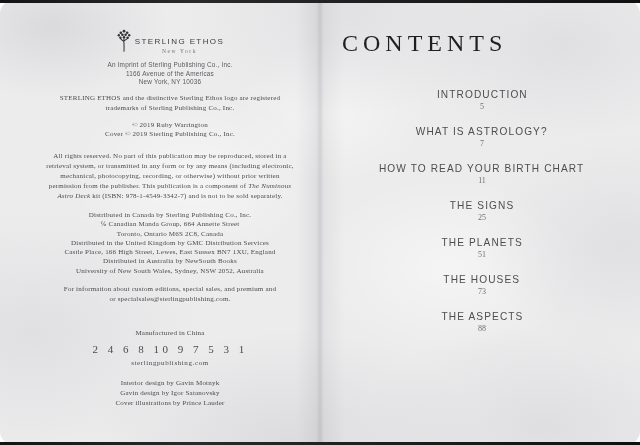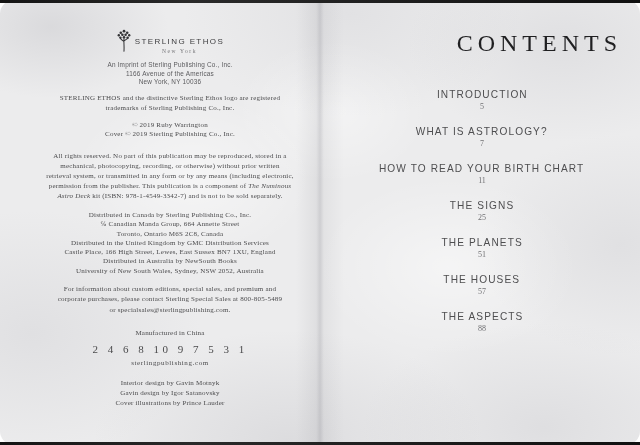--- a/index.html
+++ b/index.html
@@ -48,21 +48,21 @@
   .copyright-blk{top:121px;line-height:9.4px;}
   .rights-blk{top:151px;line-height:10px;}
   .distribution-blk{top:211px;line-height:9.3px;}
   .sales-blk{top:284px;line-height:10.4px;}
   .manufactured-blk{top:329px;}
   .printrun-blk{top:343px;letter-spacing:3.5px;font-size:11px;color:#4b4b4d;}
   .website-blk{top:359px;letter-spacing:.6px;}
   .credits-blk{top:378px;line-height:10px;}
 
   
-  .page-right{position:absolute;left:342px;top:0;width:280px;height:441px;text-align:right;}
+  .page-right{position:absolute;left:342px;top:0;width:280px;height:441px;text-align:left;}
   .contents-title{
     position:absolute;top:30px;left:0;width:100%;
     font-family:"Liberation Serif","DejaVu Serif",serif;
     font-size:24px;letter-spacing:5px;color:#1f1f21;white-space:nowrap;
   }
   .toc{position:absolute;top:88px;left:0;width:100%;display:flex;flex-direction:column;gap:13px;}
   .toc-entry{display:flex;flex-direction:column;align-items:center;}
   .toc-label{
     font-family:"Liberation Sans","DejaVu Sans",sans-serif;
     font-size:11px;line-height:13px;letter-spacing:1.2px;color:#4e4e50;
@@ -116,39 +116,38 @@
       <div>trademarks of Sterling Publishing Co., Inc.</div>
     </div>
 
     <div class="blk tiny-serif copyright-blk">
       <div>© 2019 Ruby Warrington</div>
       <div>Cover © 2019 Sterling Publishing Co., Inc.</div>
     </div>
 
     <div class="blk tiny-serif rights-blk">
       <div>All rights reserved. No part of this publication may be reproduced, stored in a</div>
+      <div>retrieval system, or transmitted in any form or by any means (including electronic,</div>
       <div>mechanical, photocopying, recording, or otherwise) without prior written</div>
-      <div>retrieval system, or transmitted in any form or by any means (including electronic,</div>
       <div><span>permission from the publisher. This publication is a component of </span><span class="it">The Numinous</span></div>
       <div><span class="it">Astro Deck</span><span> kit (ISBN: 978-1-4549-3342-7) and is not to be sold separately.</span></div>
     </div>
 
     <div class="blk tiny-serif distribution-blk">
       <div>Distributed in Canada by Sterling Publishing Co., Inc.</div>
       <div>℅ Canadian Manda Group, 664 Annette Street</div>
       <div>Toronto, Ontario M6S 2C8, Canada</div>
       <div>Distributed in the United Kingdom by GMC Distribution Services</div>
       <div>Castle Place, 166 High Street, Lewes, East Sussex BN7 1XU, England</div>
       <div>Distributed in Australia by NewSouth Books</div>
       <div>University of New South Wales, Sydney, NSW 2052, Australia</div>
     </div>
 
     <div class="blk tiny-serif sales-blk">
       <div>For information about custom editions, special sales, and premium and</div>
-      <div>corporate purchases, please contact Sterling Special Sales at 800-805-5489</div>
       <div>or specialsales@sterlingpublishing.com.</div>
     </div>
 
     <div class="blk tiny-serif manufactured-blk">Manufactured in China</div>
 
     <div class="blk printrun-blk">2 4 6 8 10 9 7 5 3 1</div>
 
     <div class="blk tiny-serif website-blk">sterlingpublishing.com</div>
 
     <div class="blk tiny-serif credits-blk">
@@ -177,21 +176,21 @@
       <div class="toc-entry">
         <span class="toc-label">THE SIGNS</span>
         <span class="toc-page">25</span>
       </div>
       <div class="toc-entry">
         <span class="toc-label">THE PLANETS</span>
         <span class="toc-page">51</span>
       </div>
       <div class="toc-entry">
         <span class="toc-label">THE HOUSES</span>
-        <span class="toc-page">57</span>
+        <span class="toc-page">73</span>
       </div>
       <div class="toc-entry">
         <span class="toc-label">THE ASPECTS</span>
         <span class="toc-page">88</span>
       </div>
     </div>
   </div>
 </div>
 
 </body></html>

